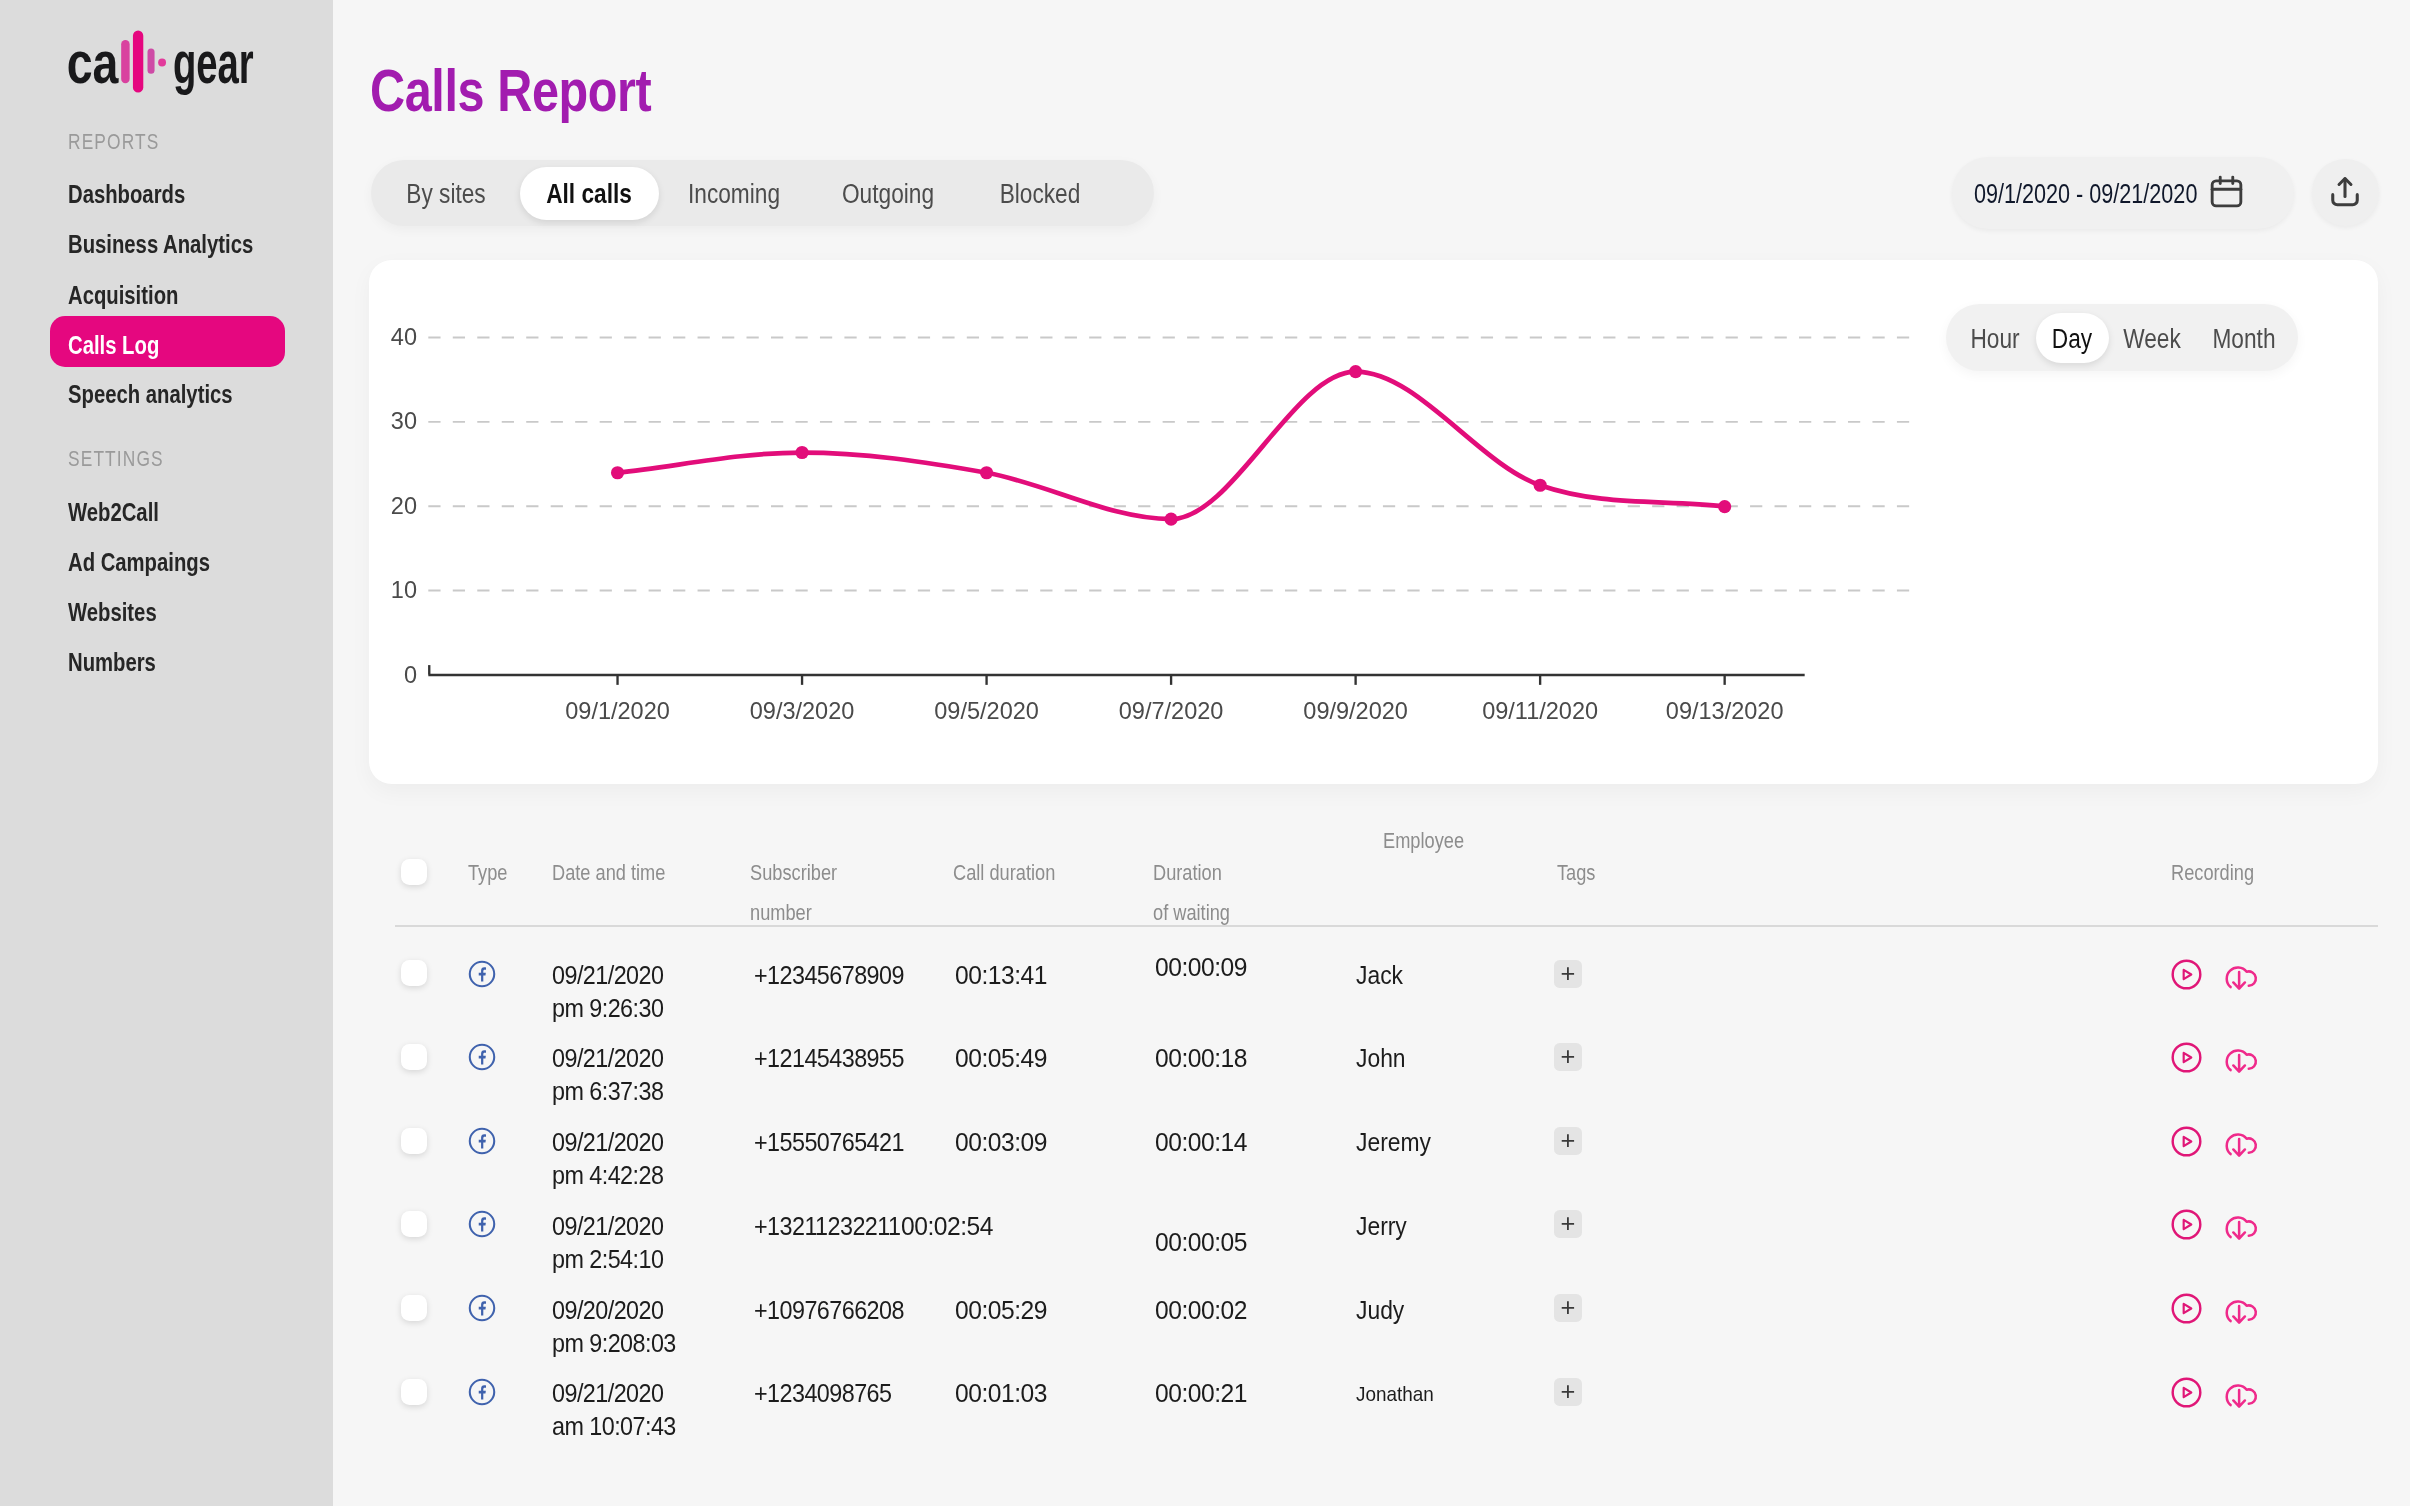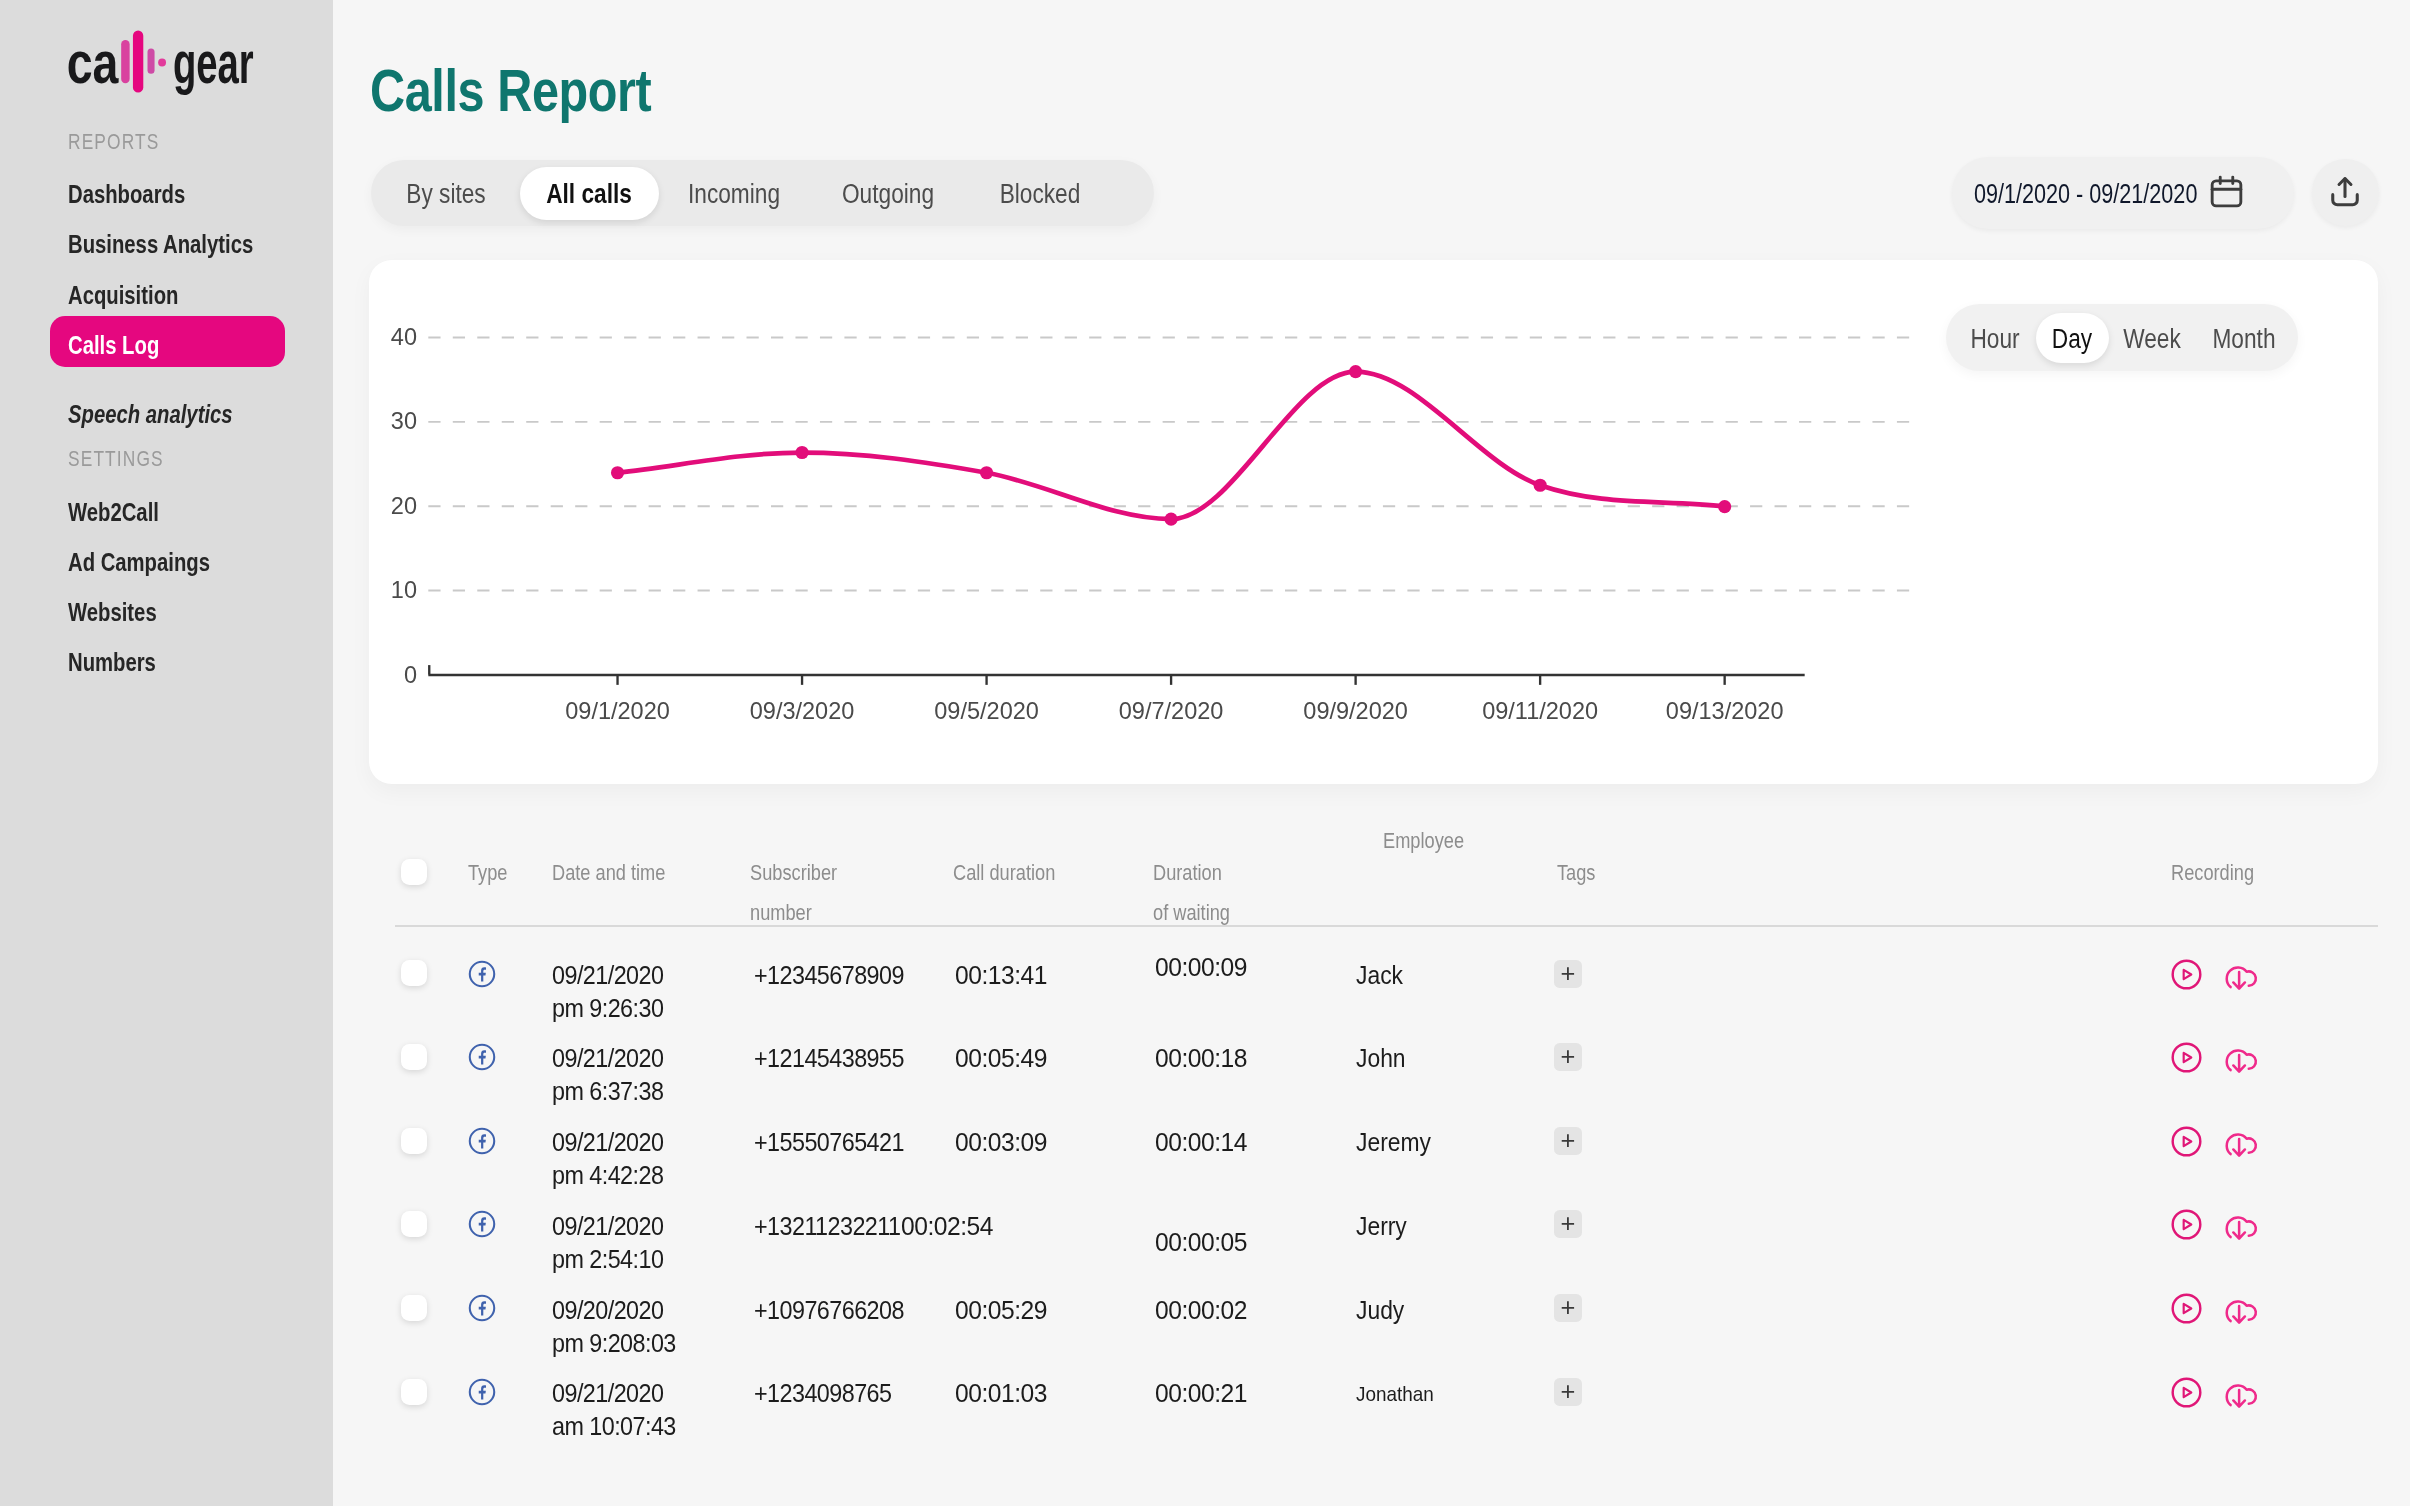--- a/index.html
+++ b/index.html
@@ -37,29 +37,29 @@
     <rect x="93" y="27" width="7.5" height="27" rx="3.75" fill="#ce4ba6"></rect>
     <circle cx="108.5" cy="42" r="4.2" fill="#e23a9b"></circle>
     <text x="120" y="64" textLength="86" lengthAdjust="spacingAndGlyphs" font-family="Liberation Sans" font-size="62" font-weight="bold" fill="#19191b">gear</text>
   </svg>
   <div class="navsec" style="top:129px;">REPORTS</div>
   <div class="navitem" style="top:179px;"><span class="sx80">Dashboards</span></div>
   <div class="navitem" style="top:229px;"><span class="sx80">Business Analytics</span></div>
   <div class="navitem" style="top:280px;"><span class="sx80">Acquisition</span></div>
   <div class="abs" style="left:50px; top:316px; width:235px; height:51px; background:#e5077f; border-radius:15px;"></div>
   <div class="navitem" style="top:330px; color:#fff;"><span class="sx80">Calls Log</span></div>
-  <div class="navitem" style="top:399px;font-style:italic;"><span class="sx80">Speech analytics</span></div>
+  <div class="navitem" style="top:379px;"><span class="sx80">Speech analytics</span></div>
   <div class="navsec" style="top:446px;">SETTINGS</div>
   <div class="navitem" style="top:497px;"><span class="sx80">Web2Call</span></div>
   <div class="navitem" style="top:547px;"><span class="sx80">Ad Campaings</span></div>
   <div class="navitem" style="top:597px;"><span class="sx80">Websites</span></div>
   <div class="navitem" style="top:647px;"><span class="sx80">Numbers</span></div>
 </div>
 
-<div class="abs" style="left:370px; top:56px; font-size:60px; font-weight:bold; color:#0f766e;"><span style="letter-spacing:-0.5px; transform:scaleX(0.81); transform-origin:left center; display:inline-block; white-space:nowrap;">Calls Report</span></div>
+<div class="abs" style="left:370px; top:56px; font-size:60px; font-weight:bold; color:#a21caf;"><span style="letter-spacing:-0.5px; transform:scaleX(0.81); transform-origin:left center; display:inline-block; white-space:nowrap;">Calls Report</span></div>
 
 <div class="pillbox" style="left:371px; top:160px; width:783px; height:66px;"></div>
 <div class="whitepill" style="left:520px; top:167px; width:139px; height:53px;"></div>
 <div class="tabtxt" style="left:446px; top:179px;">By sites</div>
 <div class="tabtxt sel" style="left:589px; top:179px; font-weight:bold;">All calls</div>
 <div class="tabtxt" style="left:734px; top:179px;">Incoming</div>
 <div class="tabtxt" style="left:888px; top:179px;">Outgoing</div>
 <div class="tabtxt" style="left:1040px; top:179px;">Blocked</div>
 
 <div class="abs" style="left:1952px; top:157px; width:342px; height:72px; background:#f0f0f0; border-radius:36px; box-shadow:0 1.9px 5.6px rgba(0,0,0,0.05);"></div>

